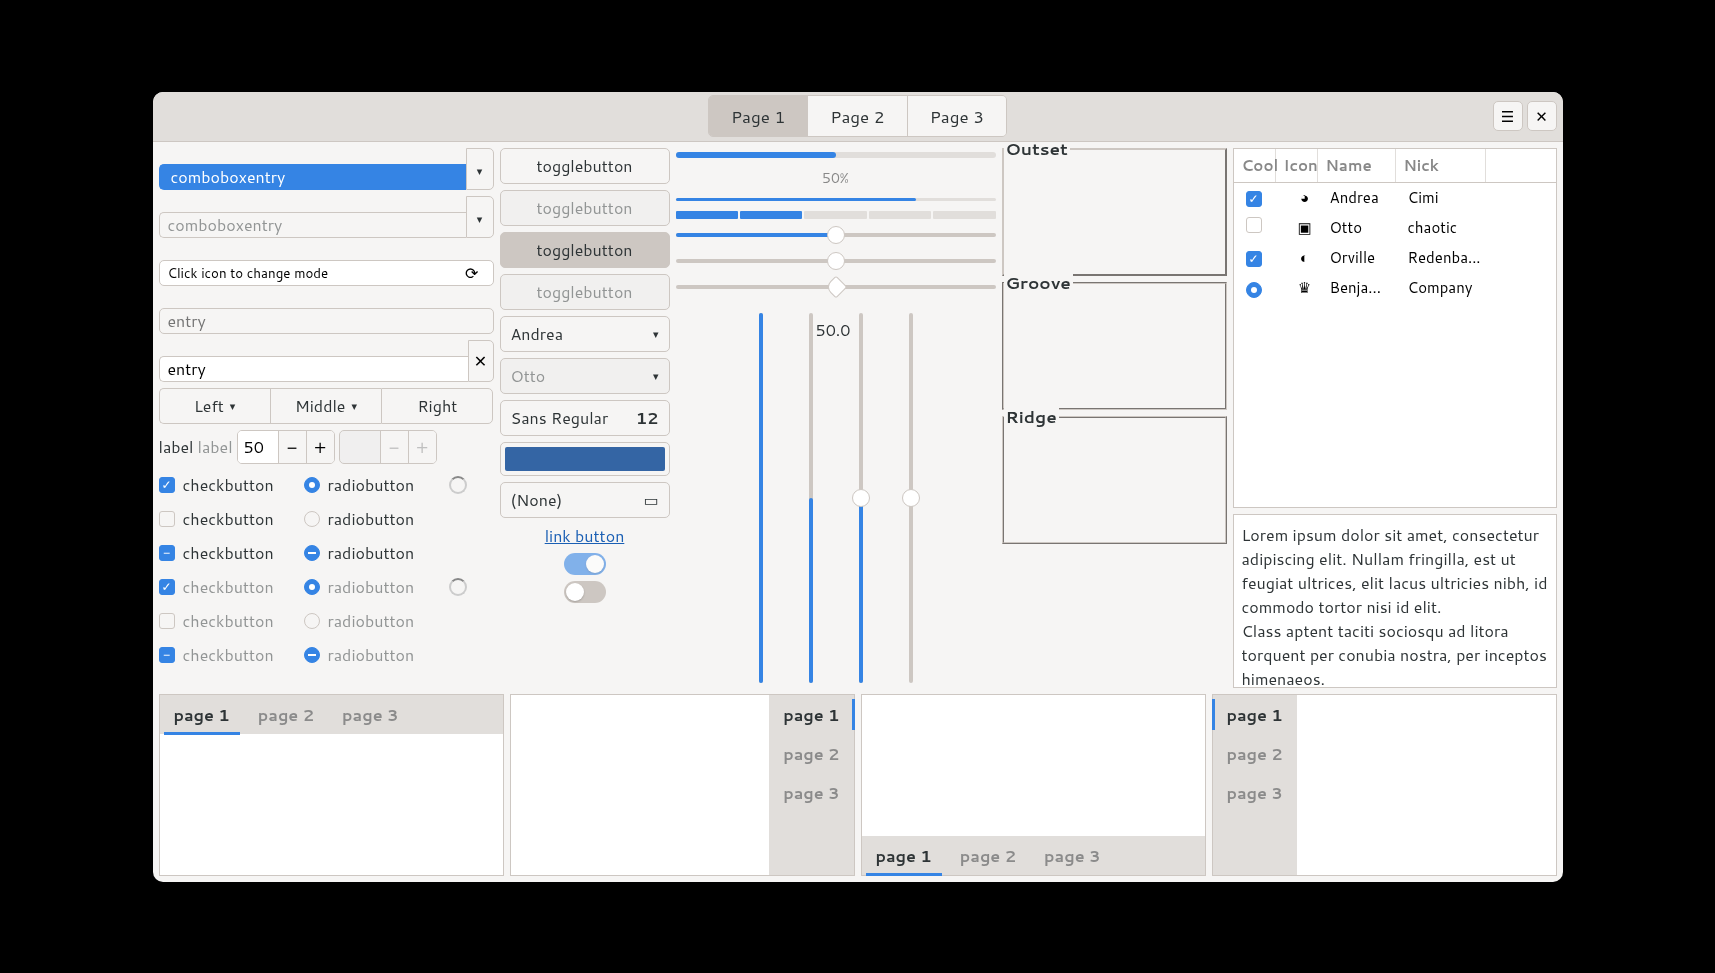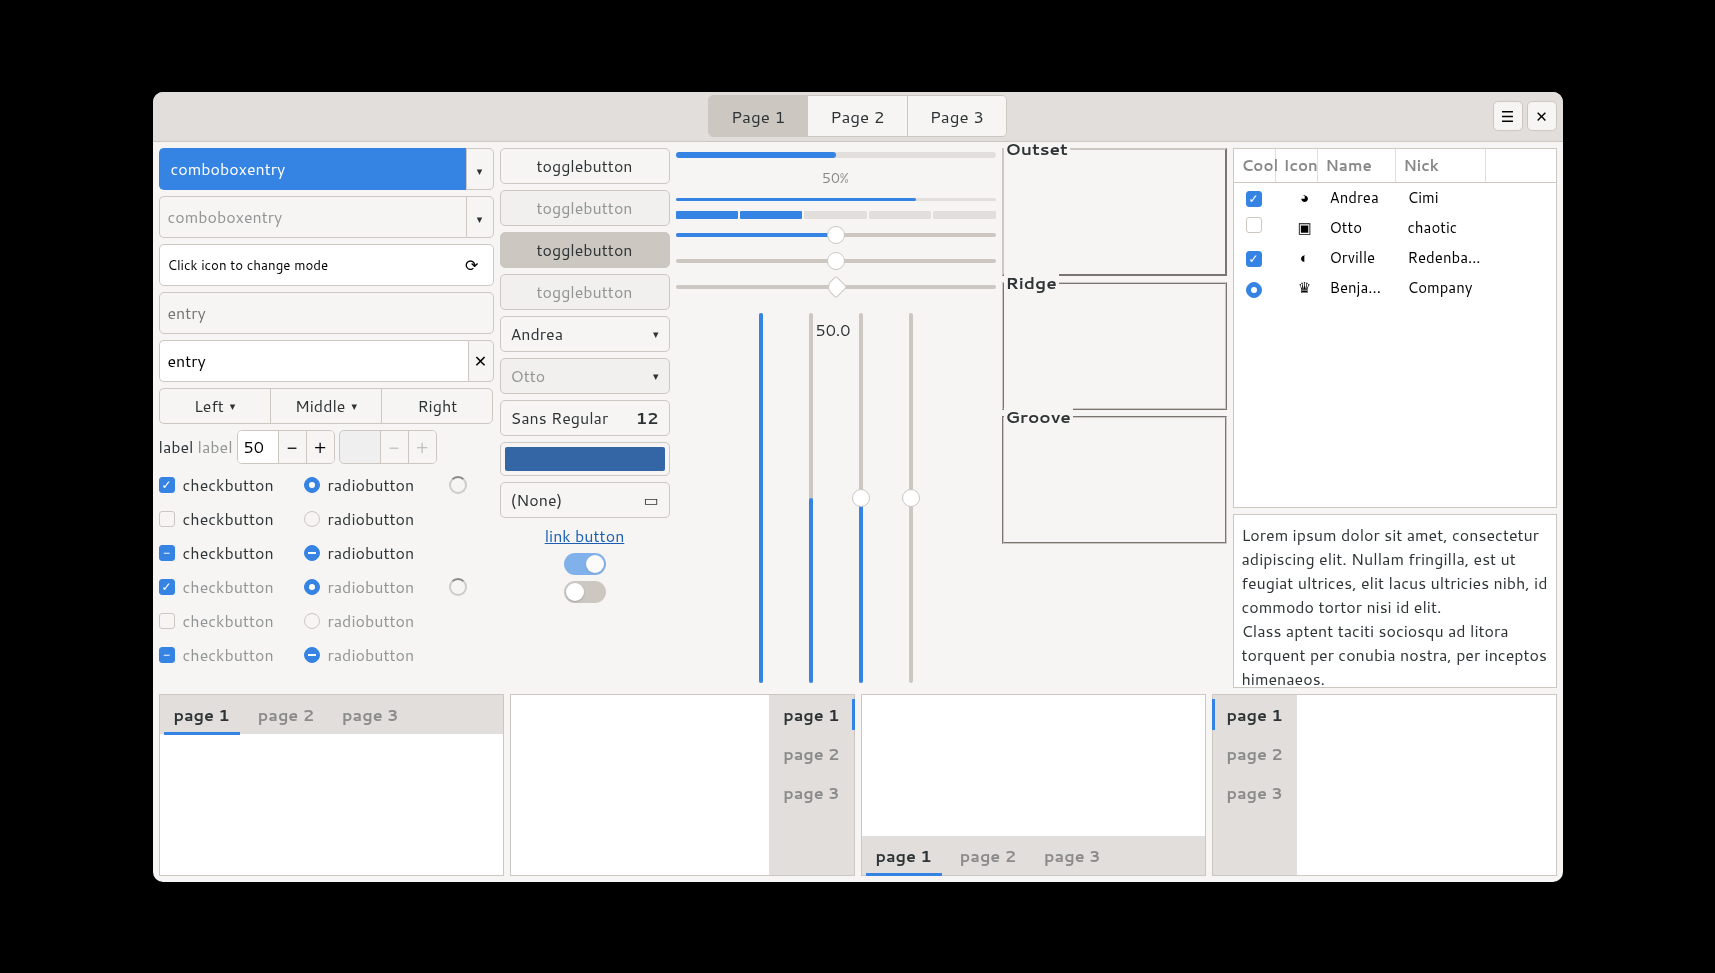--- a/index.html
+++ b/index.html
@@ -28,21 +28,21 @@
 .nb-tab { padding: 8px 14px; color: #8b8b8b; font-weight: bold; font-size: 16px; cursor: pointer; position: relative; }
 .nb-tab.active { color: #2e3436; }
 .nb-tabs.top .nb-tab.active::after { content: ''; position: absolute; bottom: -1px; left: 4px; right: 4px; height: 3px; background: #3584e4; }
 .nb-tabs.left .nb-tab.active::before { content: ''; position: absolute; left: -1px; top: 4px; bottom: 4px; width: 3px; background: #3584e4; }
 .nb-tabs.right .nb-tab.active::after { content: ''; position: absolute; right: -1px; top: 4px; bottom: 4px; width: 3px; background: #3584e4; }
 .notebook.nb-top { flex-direction: column; }
 .notebook.nb-bottom { flex-direction: column-reverse; }
 .notebook.nb-left { flex-direction: row; }
 .notebook.nb-left .nb-tabs { order: 2; }
 .nb-content { flex: 1; background: #fff; }
-input[type=text], .entry { height: 42px; border: 1px solid #cdc7c2; border-radius: 5px; padding: 0 8px; font-size: 16px; background: #fff; width: 100%; }
+input[type=text], .entry { height: 26px; border: 1px solid #cdc7c2; border-radius: 5px; padding: 0 8px; font-size: 16px; background: #fff; width: 100%; margin-top: 16px; }
 .entry.focused { border: 2px solid #3584e4; background: #3584e4; color: #fff; }
 .combo { display: flex; }
 .combo .entry-part { flex: 1; border-top-right-radius: 0; border-bottom-right-radius: 0; border-right: none; }
 .combo .drop-part { width: 28px; border: 1px solid #cdc7c2; border-left: 1px solid #cdc7c2; border-radius: 0 5px 5px 0; background: #f6f5f4; display: flex; align-items: center; justify-content: center; cursor: pointer; }
 .entry-disabled { background: #f6f5f4; color: #929595; }
 .entry-with-clear { display: flex; }
 .entry-with-clear input { border-radius: 5px 0 0 5px; border-right: none; }
 .clear-btn { width: 28px; border: 1px solid #cdc7c2; border-radius: 0 5px 5px 0; background: #f6f5f4; display: flex; align-items: center; justify-content: center; cursor: pointer; }
 .linked { display: flex; }
 .linked .btn { flex: 1; border-radius: 0; border-right: none; }
@@ -344,25 +344,25 @@
                 <div class="thumb" style="top:50%"></div>
               </div>
           </div>
         </div>
       </div>
 
       <div class="col col4 frames">
         <div class="frame outset">
             <div class="frame-label">Outset</div>
           </div>
+        <div class="frame groove">
+            <div class="frame-label">Groove</div>
+          </div>
         <div class="frame ridge">
             <div class="frame-label">Ridge</div>
-          </div>
-        <div class="frame groove">
-            <div class="frame-label">Groove</div>
           </div>
       </div>
 
       <div class="col col5">
         <div class="treeview">
           <div class="tv-header">
             <div class="th cool-col">Cool</div>
             <div class="th icon-col">Icon</div>
             <div class="th name-col">Name</div>
             <div class="th nick-col">Nick</div>

